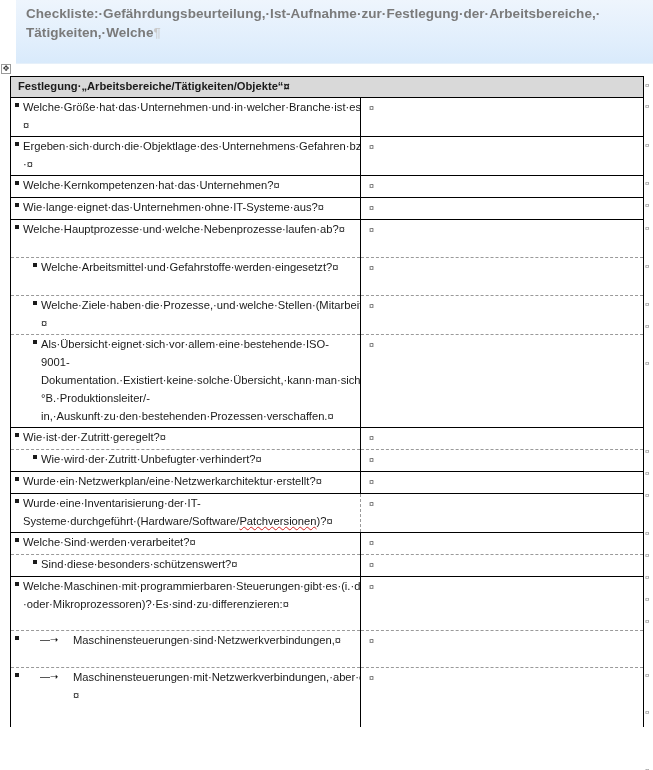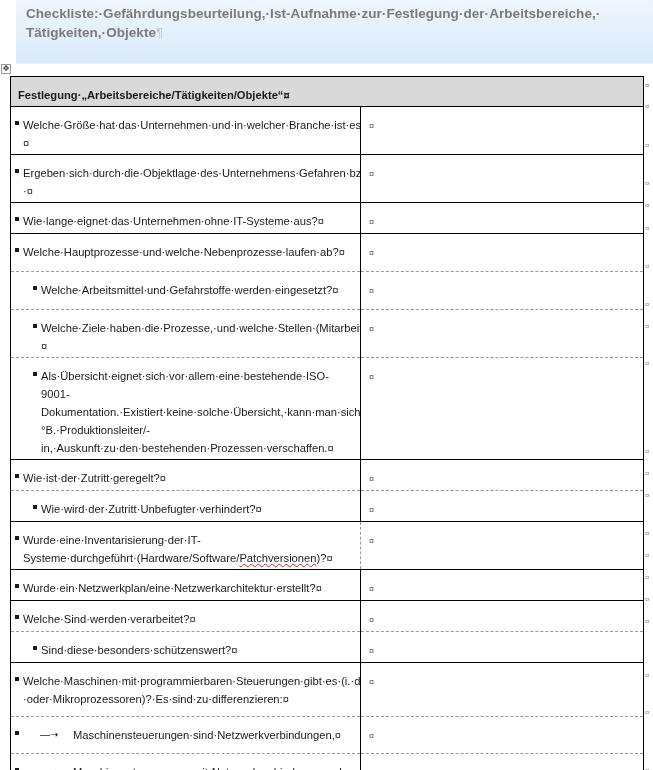--- a/index.html
+++ b/index.html
@@ -25,21 +25,21 @@
     border: 1px solid #9a9a9a; background: #fff; font-size: 8px; line-height: 8px;
     text-align: center; color: #333;
   }
   table.doc {
     position: absolute; left: 10px; top: 76px;
     width: 633px; border-collapse: collapse; table-layout: fixed;
     font-size: 11.2px; line-height: 18px;
   }
   table.doc td {
     border-left: 1px solid #000; border-right: 1px solid #000;
-    vertical-align: top; padding: 9px 6px 2px 4px;
+    vertical-align: top; padding: 0 6px 2px 4px;
     overflow: hidden;
   }
   table.doc col.c1 { width: 350px; }
   table.doc col.c2 { width: 283px; }
   tr.head td {
     background: #d9d9d9; font-weight: bold; height: 18px;
     border-top: 1px solid #000; border-bottom: 1px solid #000; padding-left: 7px;
   }
   tr.solid-top td { border-top: 1px solid #000; }
   tr.dash-top td { border-top: 1px dashed #9a9a9a; }
@@ -63,21 +63,21 @@
     position: absolute; left: 645px; width: 8px; font-size: 8px; color: #8a8a8a;
   }
   .spell { text-decoration: underline wavy #d02020; text-decoration-thickness: 1px; }
 </style>
 </head>
 <body>
 
 <div class="title-band">
   <div class="title-text">
     <span>Checkliste:·Gefährdungsbeurteilung,·Ist-Aufnahme·zur·Festlegung·der·Arbeitsbereiche,·</span><br>
-    <span>Tätigkeiten,·Objekte</span><span class="pilcrow">¶</span>
+    <span>Tätigkeiten,·Welche</span><span class="pilcrow">¶</span>
   </div>
 </div>
 
 <div class="move-handle">✥</div>
 
 <table class="doc">
   <colgroup>
       <col class="c1">
       <col class="c2">
     </colgroup>
@@ -93,20 +93,26 @@
     <td class="c2cell"><span class="mark">¤</span></td>
   </tr>
 
   <tr class="solid-top" style="height:38px">
     <td class="c1cell">
           <span class="q lvl1"><span class="bullet"></span><span>Ergeben·sich·durch·die·Objektlage·des·Unternehmens·Gefahren·bzw.·Bedrohungen?·¤</span></span>
         </td>
     <td class="c2cell"><span class="mark">¤</span></td>
   </tr>
 
+  <tr class="solid-top" style="height:22px">
+    <td class="c1cell">
+          <span class="q lvl1"><span class="bullet"></span><span>Welche·Kernkompetenzen·hat·das·Unternehmen?¤</span></span>
+        </td>
+    <td class="c2cell"><span class="mark">¤</span></td>
+  </tr>
 
   <tr class="solid-top" style="height:22px">
     <td class="c1cell">
           <span class="q lvl1"><span class="bullet"></span><span>Wie·lange·eignet·das·Unternehmen·ohne·IT-Systeme·aus?¤</span></span>
         </td>
     <td class="c2cell"><span class="mark">¤</span></td>
   </tr>
 
   <tr class="solid-top" style="height:38px">
     <td class="c1cell">
@@ -140,34 +146,34 @@
   <tr class="solid-top" style="height:22px">
     <td class="c1cell">
           <span class="q lvl1"><span class="bullet"></span><span>Wie·ist·der·Zutritt·geregelt?¤</span></span>
         </td>
     <td class="c2cell"><span class="mark">¤</span></td>
   </tr>
 
   <tr class="dash-top" style="height:22px">
     <td class="c1cell">
           <span class="q lvl2"><span class="bullet"></span><span>Wie·wird·der·Zutritt·Unbefugter·verhindert?¤</span></span>
-        </td>
-    <td class="c2cell"><span class="mark">¤</span></td>
-  </tr>
-
-  <tr class="solid-top dashdiv" style="height:38px">
-    <td class="c1cell">
-          <span class="q lvl1"><span class="bullet"></span><span>Wurde·eine·Inventarisierung·der·IT-Systeme·durchgeführt·(Hardware/Software/</span><span class="spell">Patchversionen</span><span>)?¤</span></span>
         </td>
     <td class="c2cell"><span class="mark">¤</span></td>
   </tr>
 
   <tr class="solid-top" style="height:22px">
     <td class="c1cell" style="white-space:nowrap">
           <span class="q lvl1"><span class="bullet"></span><span>Wurde·ein·Netzwerkplan/eine·Netzwerkarchitektur·erstellt?¤</span></span>
+        </td>
+    <td class="c2cell"><span class="mark">¤</span></td>
+  </tr>
+
+  <tr class="solid-top dashdiv" style="height:38px">
+    <td class="c1cell">
+          <span class="q lvl1"><span class="bullet"></span><span>Wurde·eine·Inventarisierung·der·IT-Systeme·durchgeführt·(Hardware/Software/</span><span class="spell">Patchversionen</span><span>)?¤</span></span>
         </td>
     <td class="c2cell"><span class="mark">¤</span></td>
   </tr>
 
   <tr class="solid-top" style="height:22px">
     <td class="c1cell">
           <span class="q lvl1"><span class="bullet"></span><span>Welche·Sind·werden·verarbeitet?¤</span></span>
         </td>
     <td class="c2cell"><span class="mark">¤</span></td>
   </tr>

